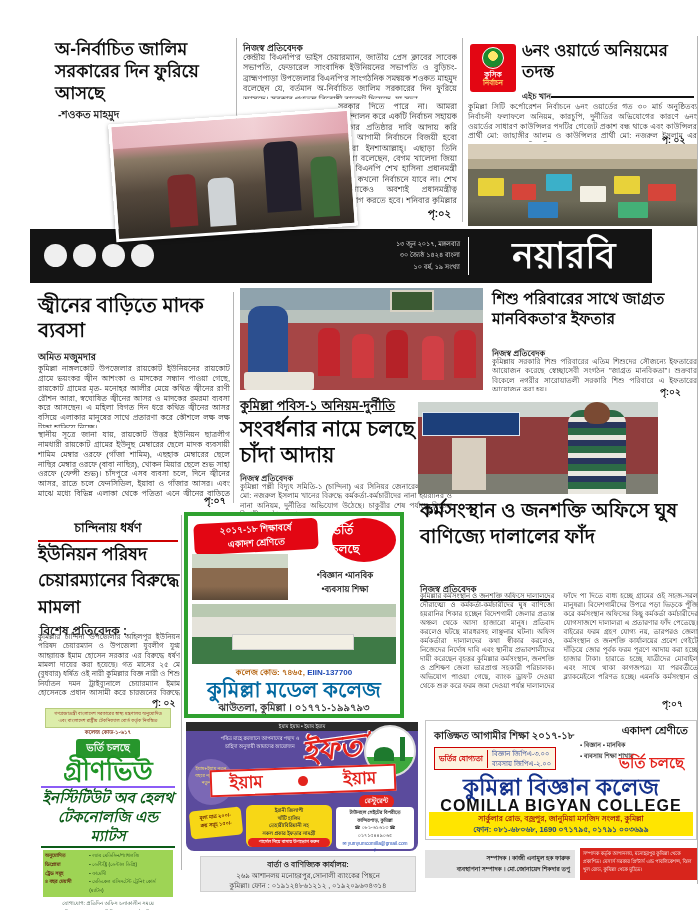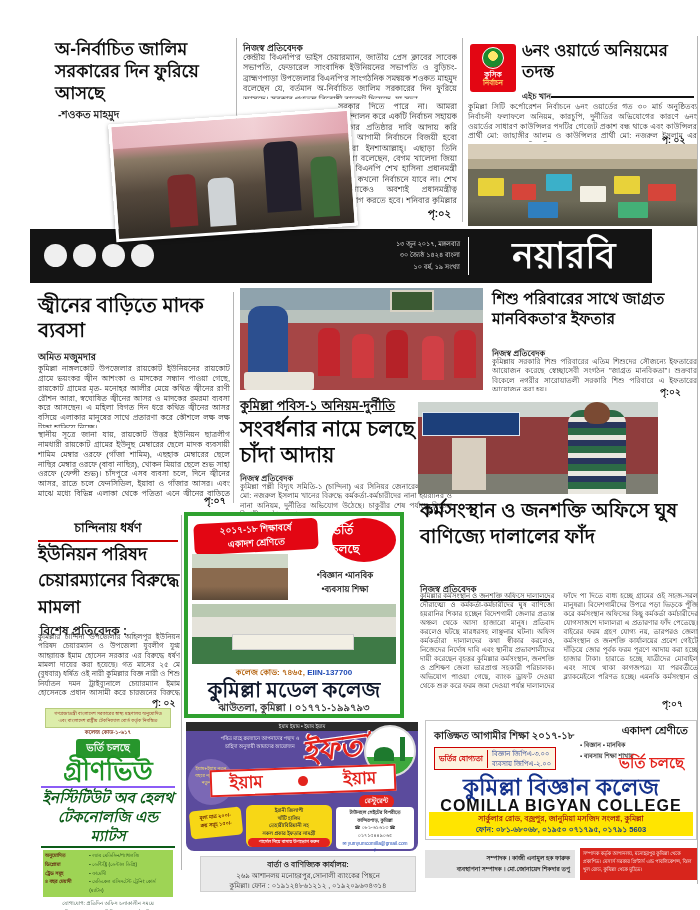--- a/index.html
+++ b/index.html
@@ -153,21 +153,21 @@
     <div class="photo" style="left:4px;top:38px;width:96px;height:46px;
                 background:linear-gradient(180deg,#cfd8c8 0 30%,#8a6a4e 30% 70%,#5d4a38 100%);"></div>
     <div class="photo" style="left:4px;top:88px;width:204px;height:60px;
                 background:linear-gradient(180deg,#b9c9b1 0 22%,#e5e3da 22% 55%,#3e7a46 55% 100%);">
       <div class="abs" style="left:40px;top:30px;width:120px;height:14px;background:#f2efe4;border:1px solid #ccc;"></div>
     </div>
     <div class="abs center" style="left:0;top:150px;width:212px;font-size:8px;font-weight:bold;">
       <span style="color:#b05a00;">কলেজ কোড: ৭৪৬৫,</span>
       <span style="color:#1d49b5;">EIIN-137700</span>
     </div>
-    <div class="abs center" style="left:0;top:158px;width:212px;font-size:21px;font-weight:900;color:#0f172a;font-family:Liberation Serif, serif;">কুমিল্লা মডেল কলেজ</div>
+    <div class="abs center" style="left:0;top:158px;width:212px;font-size:21px;font-weight:900;color:#0369a1;">কুমিল্লা মডেল কলেজ</div>
     <div class="abs center" style="left:0;top:184px;width:212px;font-size:10px;font-weight:bold;color:#333;">ঝাউতলা, কুমিল্লা । ০১৭৭১-১৯৯৭৯৩</div>
   </div>
 
   <div class="abs" style="left:35px;top:708px;width:146px;height:162px;text-align:center;">
     <div style="margin:0 10px;background:#dcedaa;border:1px solid #b8cc7e;font-size:4.6px;color:#8a1c12;line-height:1.5;padding:2px 1px;">
       <div>গণপ্রজাতন্ত্রী বাংলাদেশ সরকারের স্বাস্থ্য মন্ত্রণালয় অনুমোদিত</div>
       <div>এবং বাংলাদেশ রাষ্ট্রীয় টেকনিক্যাল বোর্ড কর্তৃক নিবন্ধিত</div>
     </div>
     <div style="font-size:5.5px;color:#7a2a12;font-weight:bold;margin-top:1px;">কলেজ কোড-১-৬১৭</div>
     <div style="display:inline-block;background:#27962c;color:#fff;font-weight:bold;font-size:10px;padding:1px 10px;border-radius:3px;margin-top:1px;">ভর্তি চলছে</div>
@@ -255,21 +255,21 @@
         <span style="display:block;">ব্যবসায় জিপিএ-২.০০</span>
       </span>
     </div>
     <div class="abs" style="right:12px;top:30px;font-size:15px;font-weight:900;color:#e3231d;">ভর্তি চলছে</div>
     <div class="abs center" style="left:0;top:48px;width:270px;font-size:23px;font-weight:900;color:#15328c;">কুমিল্লা বিজ্ঞান কলেজ</div>
     <div class="abs center" style="left:0;top:76px;width:270px;font-size:16px;font-weight:900;color:#111;letter-spacing:1px;">COMILLA BIGYAN COLLEGE</div>
     <div class="abs" style="right:14px;top:94px;font-size:9px;color:#555;">EIIN:135703</div>
   </div>
   <div class="abs center" style="left:429px;top:812px;width:264px;height:24px;background:#ffe500;line-height:1.5;padding-top:1px;box-sizing:border-box;">
     <div style="font-size:7.6px;font-weight:bold;color:#a01a10;">সার্কুলার রোড, বজ্রপুর, জানুমিয়া মসজিদ সংলগ্ন, কুমিল্লা</div>
-    <div style="font-size:7.6px;font-weight:bold;color:#143c8c;">ফোন: ০৮১-৬৮০৬৮, ০১৯৫০ ০৭১৭৯৫, ০১৭৯১ 5603</div>
+    <div style="font-size:7.6px;font-weight:bold;color:#143c8c;">ফোন: ০৮১-৬৮০৬৮, 1690 ০৭১৭৯৫, ০১৭৯১ ০০৩৬৯৯</div>
   </div>
 
   <div class="abs center" style="left:200px;top:856px;width:216px;height:36px;background:#e9e9e9;border:1px solid #cfcfcf;
               line-height:1.55;padding-top:2px;box-sizing:border-box;">
     <div style="font-size:7.5px;font-weight:bold;color:#222;">বার্তা ও বাণিজ্যিক কার্যালয়:</div>
     <div style="font-size:7px;color:#222;">২৬৯ আশানলয় মনোহরপুর,সোনালী ব্যাংকের পিছনে</div>
     <div style="font-size:7px;color:#222;">কুমিল্লা। ফোন : ০১৯১২৪৮৬১২১২ , ০১৯২০৯৬৩৪৩১৪</div>
   </div>
   <div class="abs" style="left:425px;top:850px;width:150px;height:28px;background:#e2e2e2;text-align:right;
               line-height:1.8;padding:3px 5px 0 0;box-sizing:border-box;">

